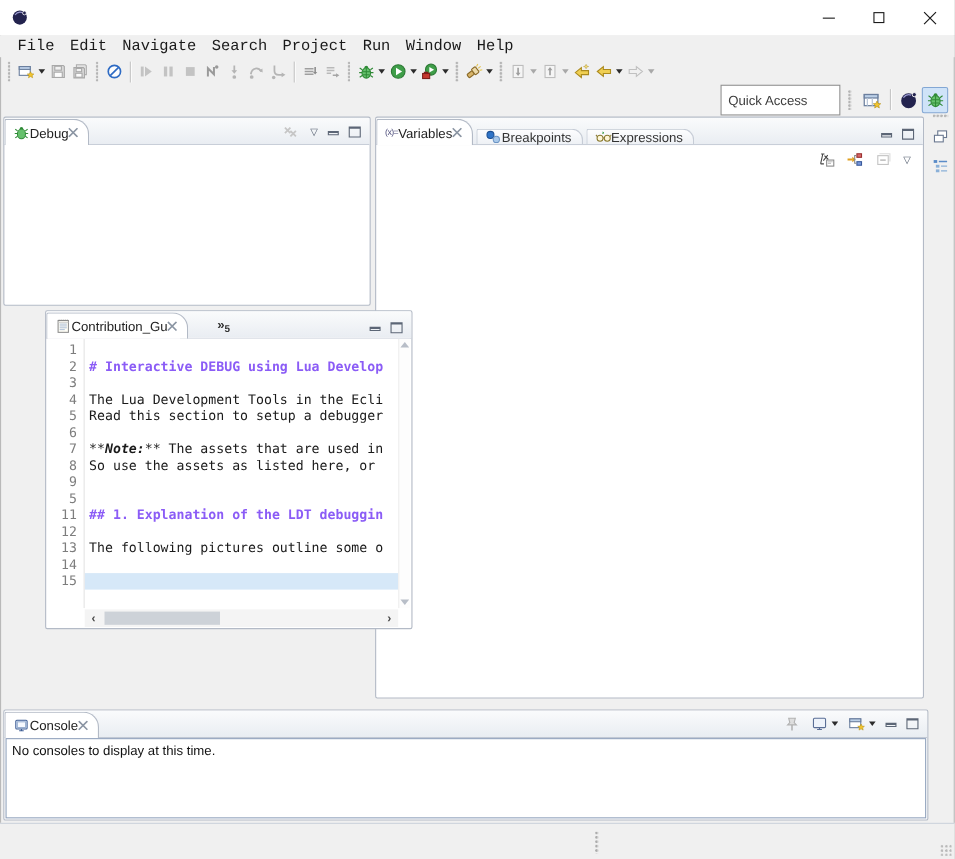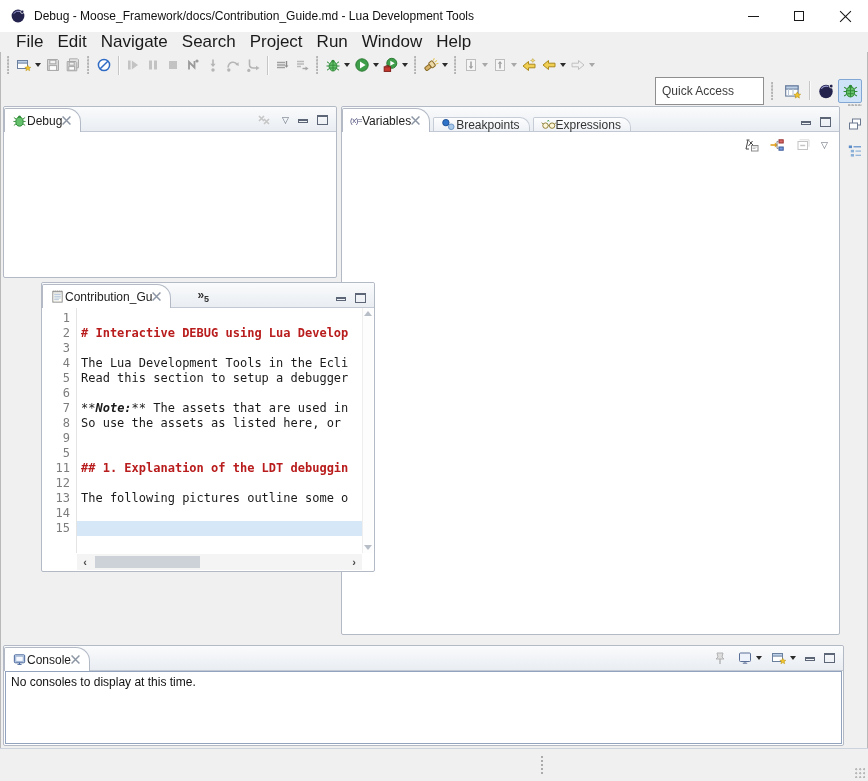--- a/index.html
+++ b/index.html
@@ -20,21 +20,21 @@
   
   .titlebar { position:absolute; top:0; left:0; right:0; height:32px; background:#fff; display:flex; align-items:center; }
   .titlebar .applogo { margin:0 8px 0 10px; }
   .title-text { font-size:12px; color:#111; }
   .wincontrols { margin-left:auto; display:flex; height:32px; }
   .wbtn { width:46px; height:32px; display:flex; align-items:center; justify-content:center; }
   .glyph-minline { width:11px; height:1px; background:#1a1a1a; }
   .glyph-maxbox { width:10px; height:10px; border:1px solid #1a1a1a; }
 
   
-  .menubar { position:absolute; top:32px; left:0; right:0; height:20px; background:#f0f0f0; display:flex; align-items:center; padding-left:9px; font-size:17px; }
+  .menubar { position:absolute; top:32px; left:0; right:0; height:20px; background:#f0f0f0; display:flex; align-items:center; padding-left:9px; font-size:14px;font-family:Liberation Mono, monospace; }
   .menu-item { padding:2px 7px; cursor:default; }
 
   
   .toolbar { position:absolute; top:52px; left:0; right:0; height:26px; display:flex; align-items:center; padding-left:3px; }
   .tbtn { height:22px; display:flex; align-items:center; justify-content:center; padding:0 2px; }
   .tsep { width:1px; height:19px; background:#c6c6c6; box-shadow:1px 0 0 #fbfbfb; margin:0 4px; }
   .thandle { width:3px; height:18px; margin:0 4px; background-image:radial-gradient(circle at 1.2px 1.2px, #b4b4b4 1px, transparent 1.3px); background-size:3px 3.2px; }
 
   
   .toolbar2 { position:absolute; top:78px; left:0; right:0; height:25px; display:flex; align-items:center; justify-content:flex-end; padding-right:6px; }
@@ -65,21 +65,21 @@
   .view-toolbar { position:absolute; top:26px; left:1px; right:1px; height:24px; background:#fff; display:flex; align-items:center; justify-content:flex-end; gap:10px; padding-right:10px; }
   .vars-content { top:50px; }
   .tab-ic-varsym { font-size:8px; color:#4c4c7a; letter-spacing:-0.5px; }
 
   
   .editor-body { position:absolute; top:25px; left:1px; right:1px; bottom:18px; display:flex; background:#fff; overflow:hidden; }
   .gutter { width:34px; padding:3px 6px 0 0; text-align:right; color:#7d7d7d; font-family:"DejaVu Sans Mono","Liberation Mono",monospace; font-size:12px; line-height:15px; border-right:1px solid #e4e4e4; }
   .code { flex:1; padding-top:3px; font-family:"DejaVu Sans Mono","Liberation Mono",monospace; font-size:12px; line-height:15px; white-space:pre; overflow:hidden; }
   .cl { height:15px; padding-left:4px; }
   .cl.sel { background:#d6e8f8; }
-  .seg-h { color:#b91c1c; font-weight:bold; }
+  .seg-h { color:#8b5cf6; font-weight:bold; }
   .seg-i { font-style:italic;font-weight:bold; }
   .vscroll { width:11px; background:#fdfdfd; border-left:1px solid #eee; display:flex; flex-direction:column; justify-content:space-between; align-items:center; padding:3px 0; }
   .tri-up { width:0;height:0;border-left:4px solid transparent;border-right:4px solid transparent;border-bottom:5px solid #b8bec8; }
   .tri-down { width:0;height:0;border-left:4px solid transparent;border-right:4px solid transparent;border-top:5px solid #b8bec8; }
   .hscroll { position:absolute; left:35px; right:12px; bottom:1px; height:16px; background:#f4f4f4; display:flex; align-items:center; }
   .harrow { width:16px; text-align:center; color:#4a4a4a; font-size:11px; font-weight:bold; }
   .hthumb { width:105px; height:12px; background:#cdd2d8; margin-left:2px; }
   .hspace { flex:1; }
   .chevron-more { margin-left:26px; display:flex; align-items:flex-start; font-weight:bold; color:#333; padding-bottom:3px; }
   .chevron-more .count { font-size:9px; margin-top:6px; }
@@ -102,21 +102,20 @@
 <body>
 
 <div class="titlebar">
   <span class="applogo">
     <svg class="ic" width="16" height="16" viewBox="0 0 16 16">
         <circle cx="8" cy="8" r="6.4" fill="#23234e"></circle>
         <path d="M3.6 5.6a6 6 0 0 1 6.6-2.2" stroke="#9a9ad0" stroke-width="1" fill="none"></path>
         <circle cx="12.2" cy="3.8" r="1.7" fill="#23234e" stroke="#fff" stroke-width="0.7"></circle>
       </svg>
   </span>
-  <span class="title-text">Debug - Moose_Framework/docs/Contribution_Guide.md - Lua Development Tools</span>
   <div class="wincontrols">
     <div class="wbtn">
         <span class="glyph-minline"></span>
       </div>
     <div class="wbtn">
         <span class="glyph-maxbox"></span>
       </div>
     <div class="wbtn">
       <svg width="13" height="13" viewBox="0 0 12 12">
           <path d="M1 1l10 10M11 1L1 11" stroke="#1a1a1a" stroke-width="1"></path>

